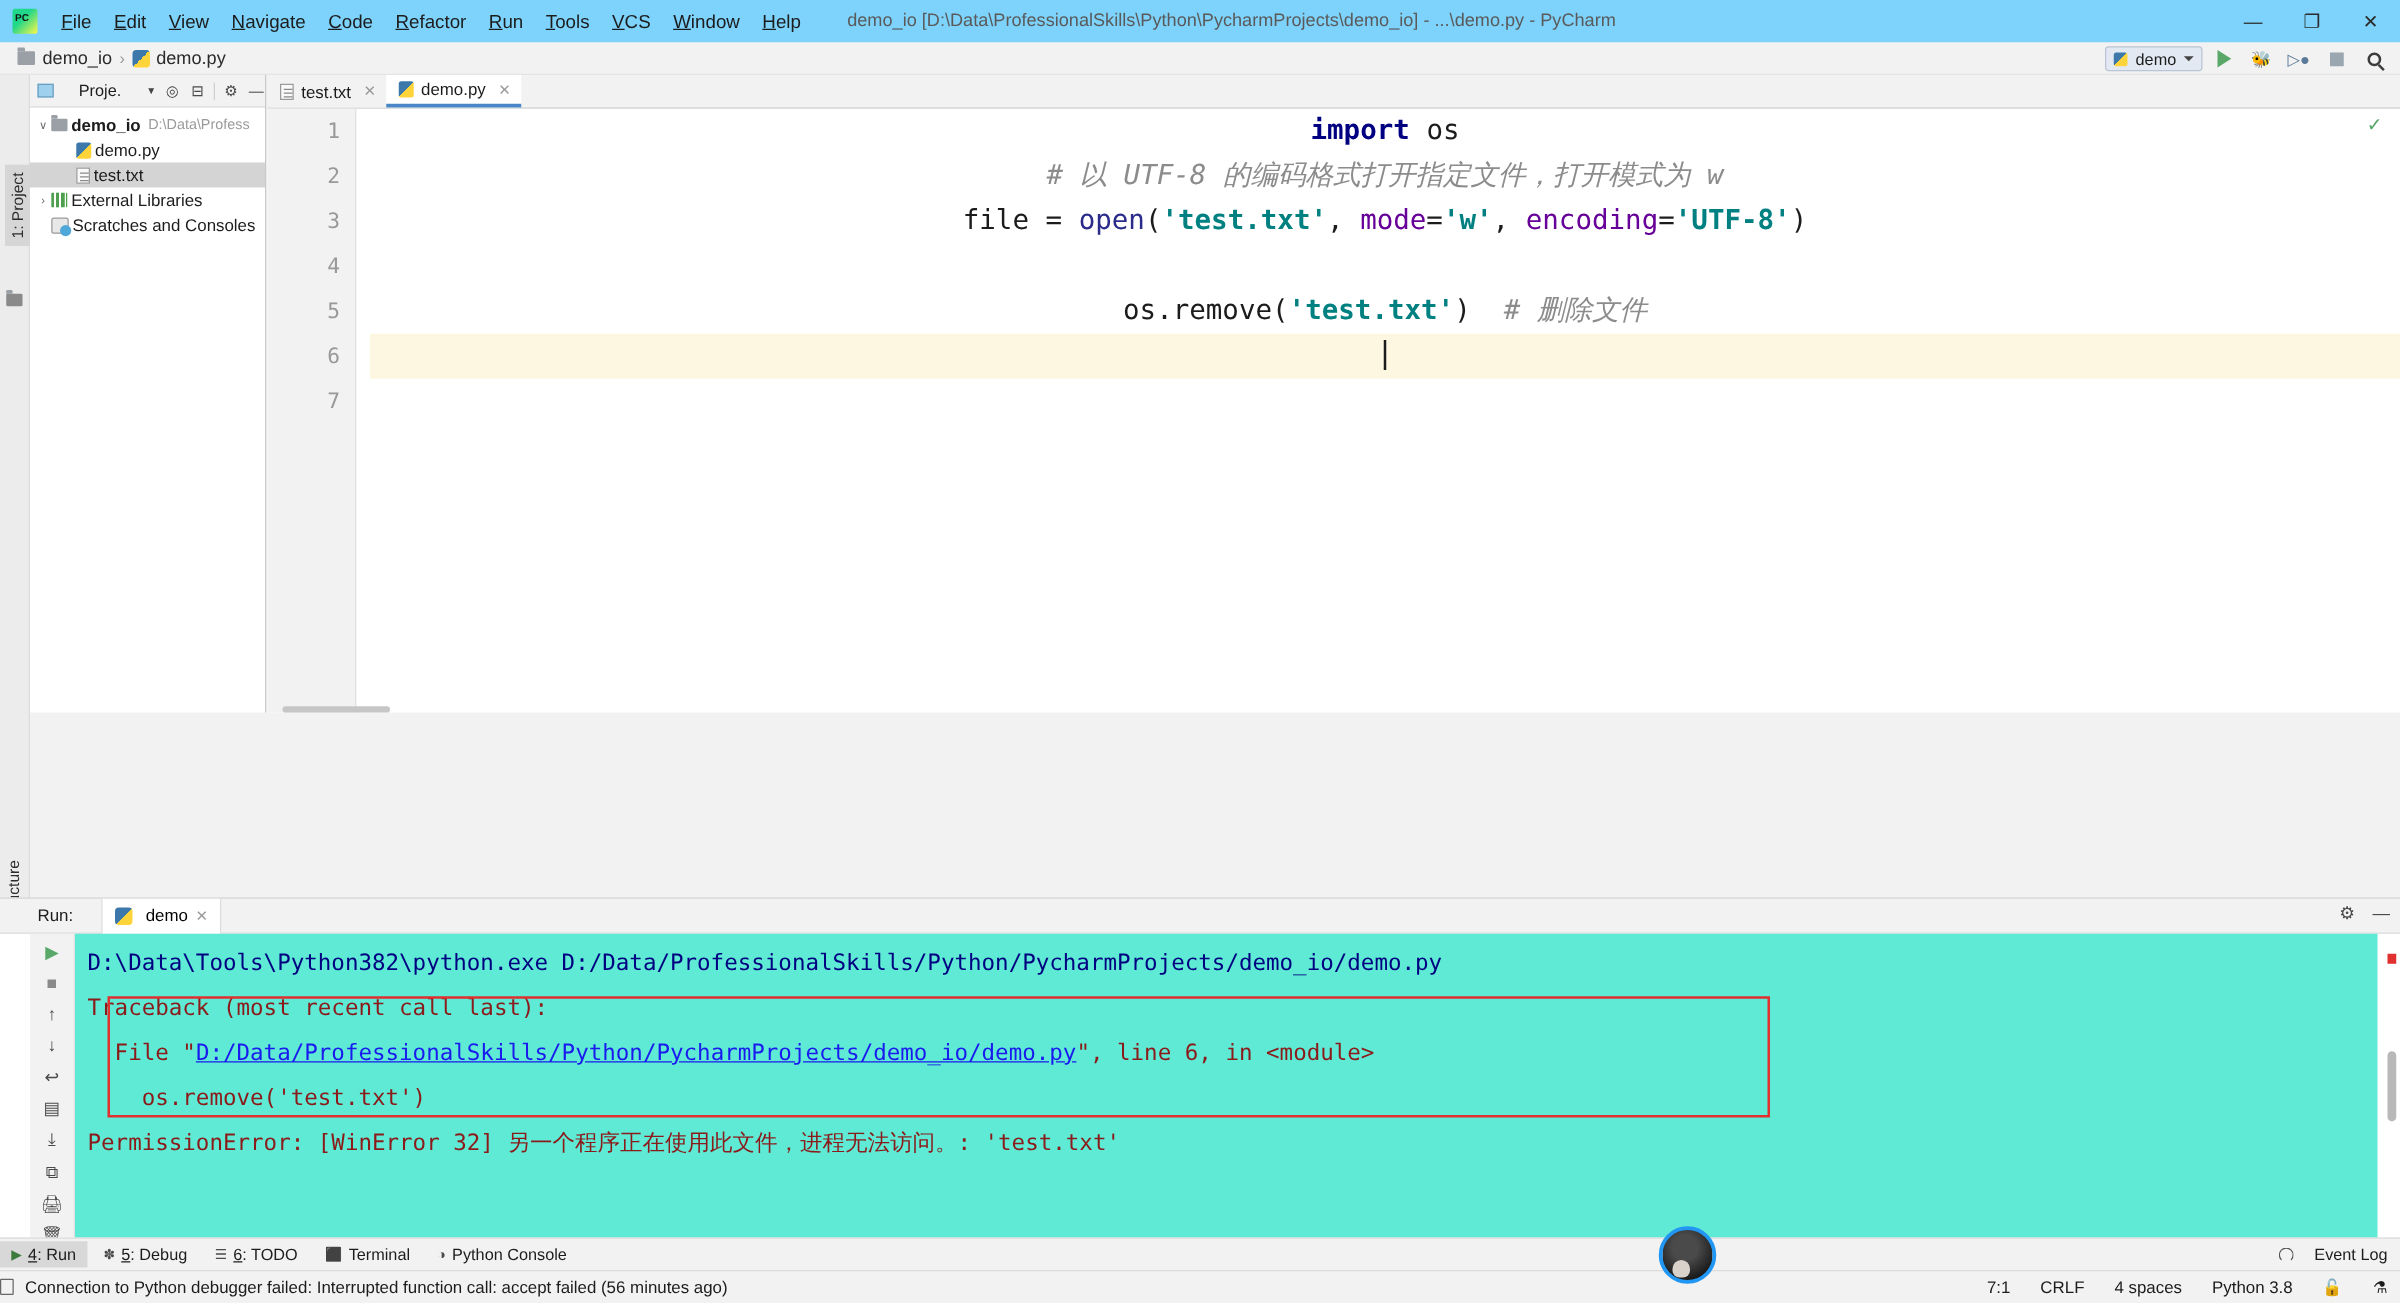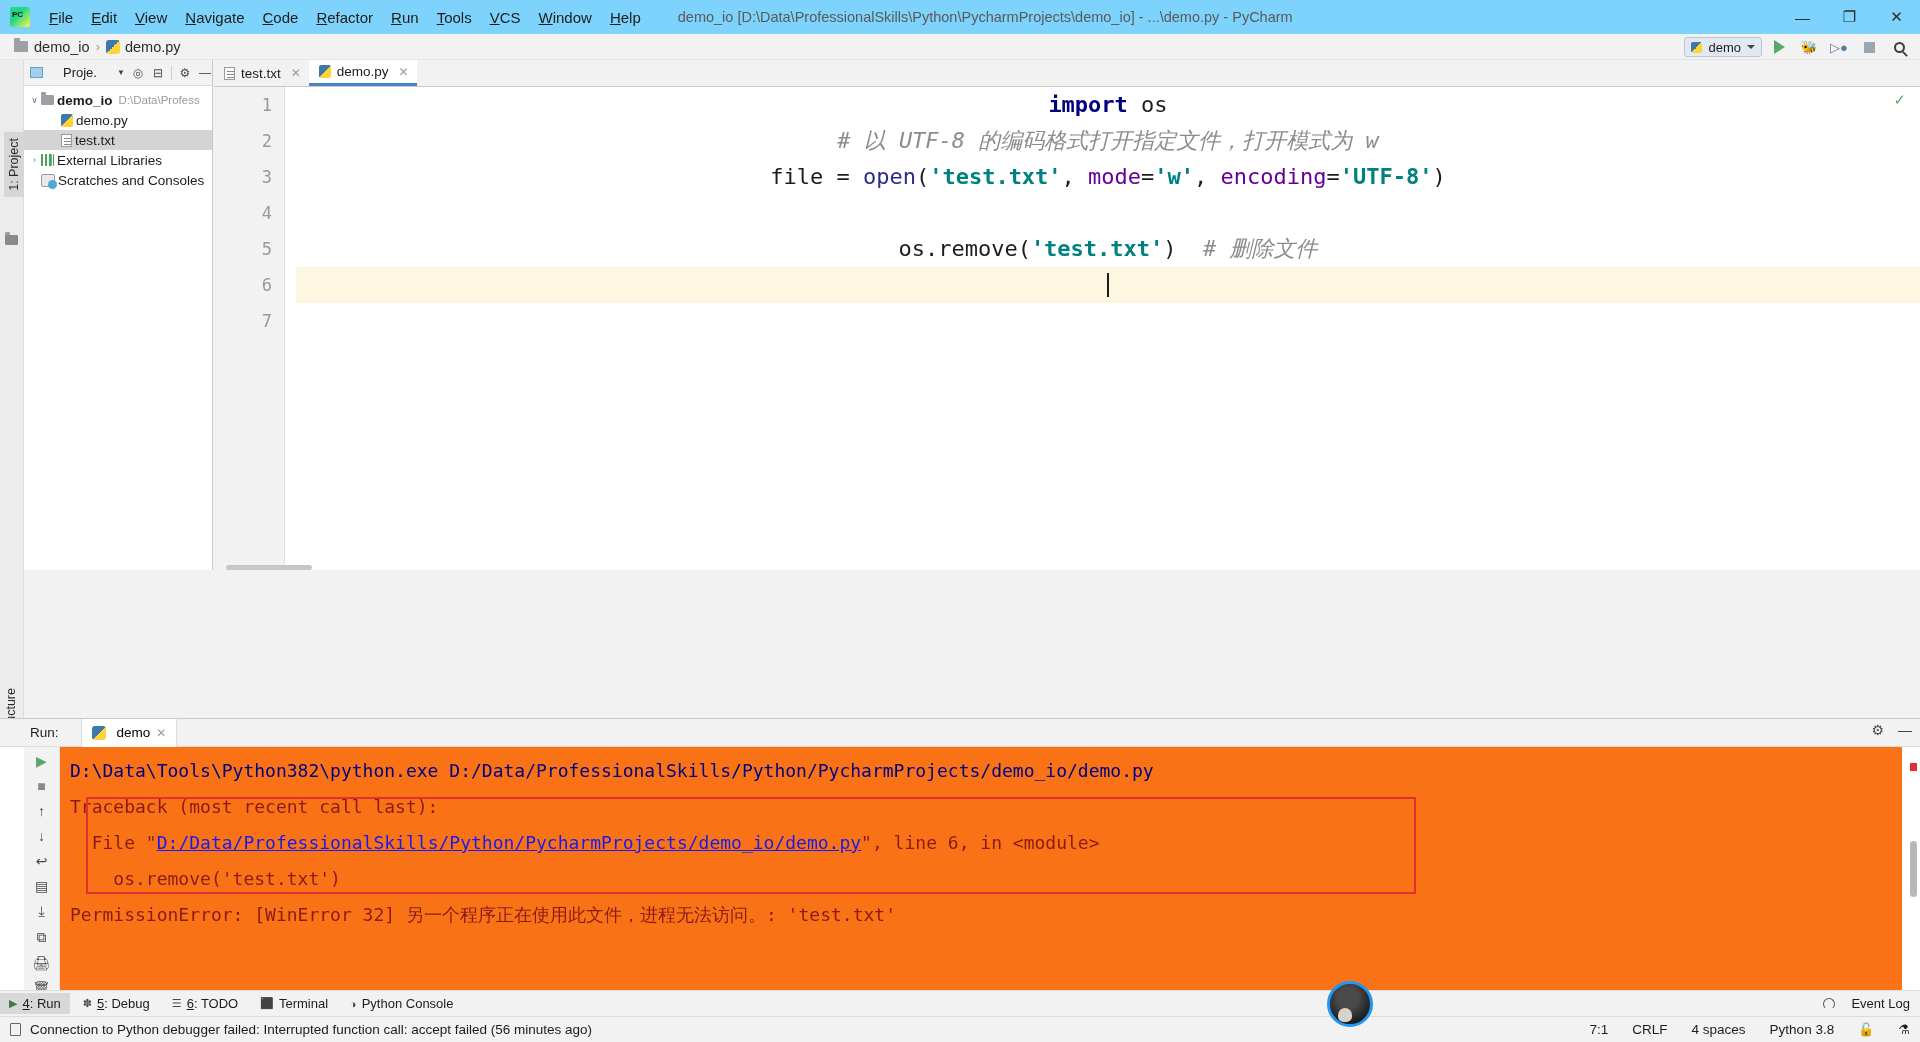--- a/index.html
+++ b/index.html
@@ -241,21 +241,21 @@
     align-items: center; font-size: 14px; color: #4a4a4a;
   }
   .run-sidebar {
     position: absolute; left: 24px; top: 28px; width: 36px; height: 244px;
     background: #f2f2f2; border-right: 1px solid #e0e0e0;
     display: flex; flex-direction: column; align-items: center;
     padding-top: 6px; gap: 9px; font-size: 14px; color: #4a4a4a;
   }
   .console {
     position: absolute; left: 60px; top: 28px; right: 18px; height: 244px;
-    background: #f97316; padding: 6px 0 0 10px;
+    background: #5eead4; padding: 6px 0 0 10px;
     font-family: "DejaVu Sans Mono", monospace; font-size: 18px;
     line-height: 36px; white-space: pre;
   }
   .c-cmd { color: #000080; }
   .c-err { color: #8b1a1a; }
   .c-link { color: #1a1aee; text-decoration: underline; }
   .errbox {
     position: absolute; left: 86px; top: 797px; width: 1330px; height: 97px;
     border: 2px solid #e03030; pointer-events: none;
   }
@@ -291,21 +291,21 @@
     width: 12px; height: 12px; border: 1.5px solid #555; border-radius: 50%;
     border-bottom-color: transparent;
   }
 
   
   .statusbar {
     position: absolute; left: 0; top: 1016px; width: 1920px; height: 26px;
     background: #f2f2f2; border-top: 1px solid #dcdcdc;
     display: flex; align-items: center;
   }
-  .sb-left { display: flex; align-items: center; gap: 9px; margin-left: 10px;
+  .sb-left { display: flex; align-items: center; gap: 9px; 
              font-size: 13.5px; color: #1c1c1c; }
   .sb-doc {
     width: 11px; height: 13px; border: 1.3px solid #666; border-radius: 1px;
   }
   .sb-right {
     position: absolute; right: 10px; display: flex; align-items: center;
     gap: 24px; font-size: 13.5px; color: #1c1c1c;
   }
   .lock-ic { font-size: 13px; }
   .avatar {

